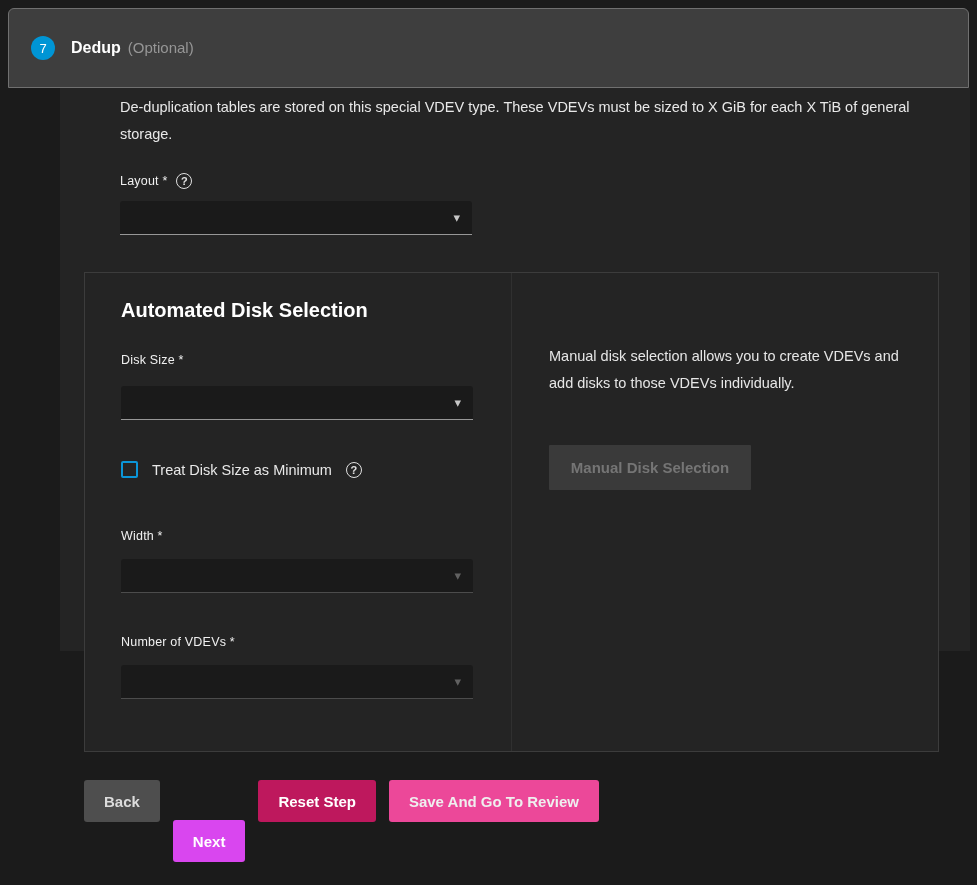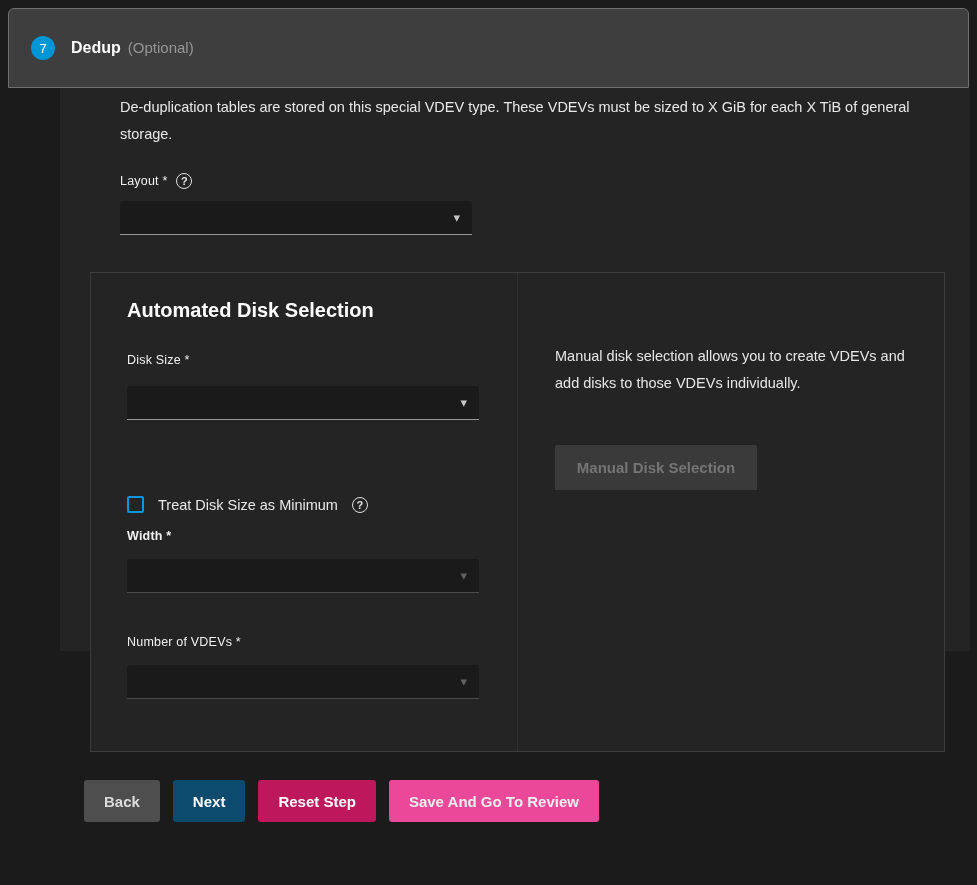--- a/index.html
+++ b/index.html
@@ -101,21 +101,21 @@
   .select-value { color: #e0e0e0; font-size: 14px; }
   .chev { color: #c6c6c6; font-size: 13px; line-height: 1; }
   .select.disabled { border-bottom-color: #4c4c4c; cursor: default; }
   .select.disabled .chev { color: #616161; }
 
   .layout-select { left: 60px; top: 113px; }
 
   
   .panel {
     position: absolute;
-    left: 30px; top: 184px;
+    left: 24px; top: 184px;
     width: 855px; height: 480px;
     border: 1px solid #3c3c3c;
     background: #242424;
   }
   .v-divider {
     position: absolute;
     left: 426px; top: 0; bottom: 0;
     width: 1px;
     background: #303030;
   }
@@ -131,33 +131,32 @@
 
   .disk-size-label { position: absolute; left: 36px; top: 80px; text-align: right; }
   .disk-size-select { left: 36px; top: 113px; }
 
   .check-row {
     position: absolute;
     left: 36px; top: 188px;
     display: flex;
     align-items: center;
     gap: 14px;
-    margin-top: 35px;
   }
   .checkbox {
     width: 17px; height: 17px;
     border: 2px solid #0b96d8;
     border-radius: 2px;
     background: transparent;
     cursor: pointer;
     flex: 0 0 auto;
   }
   .check-label { color: #e8e8e8; font-size: 14.5px; }
 
-  .width-label { position: absolute; left: 36px; top: 256px; font-weight: bold; }
+  .width-label { position: absolute; left: 36px; top: 256px; }
   .width-select { left: 36px; top: 286px; }
   .vdevs-label { position: absolute; left: 36px; top: 362px; }
   .vdevs-select { left: 36px; top: 392px; }
 
   .adv-desc {
     position: absolute;
     left: 464px; top: 70px;
     width: 356px;
     margin: 0;
     color: #e6e6e6;
@@ -189,21 +188,21 @@
     height: 42px;
     padding: 0 20px;
     border: none;
     border-radius: 3px;
     font-family: inherit;
     font-size: 15px;
     font-weight: 700;
     cursor: pointer;
   }
   .btn-back { background: #4e4e4e; color: #dcdcdc; }
-  .btn-next { background: #0c4a6e; color: #ffffff; }
+  .btn-next { background: #d946ef; color: #ffffff; margin-top: 40px; }
   .btn-reset { background: #be185d; color: #ffffff; }
   .btn-save { background: #ec4899; color: #efefef; }
 </style>
 </head>
 <body>
 
 <div class="page">
 
   <div class="step-header">
     <div class="step-badge">

